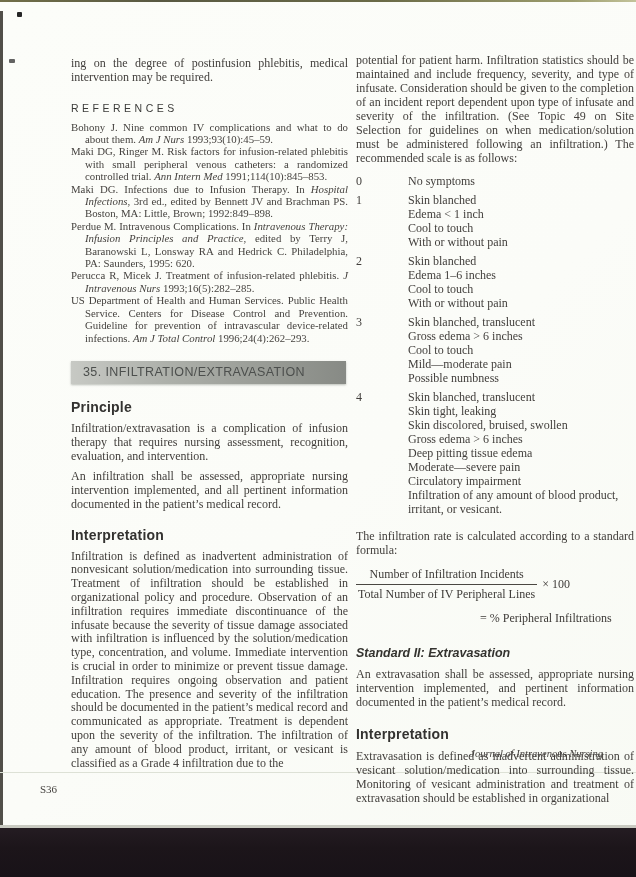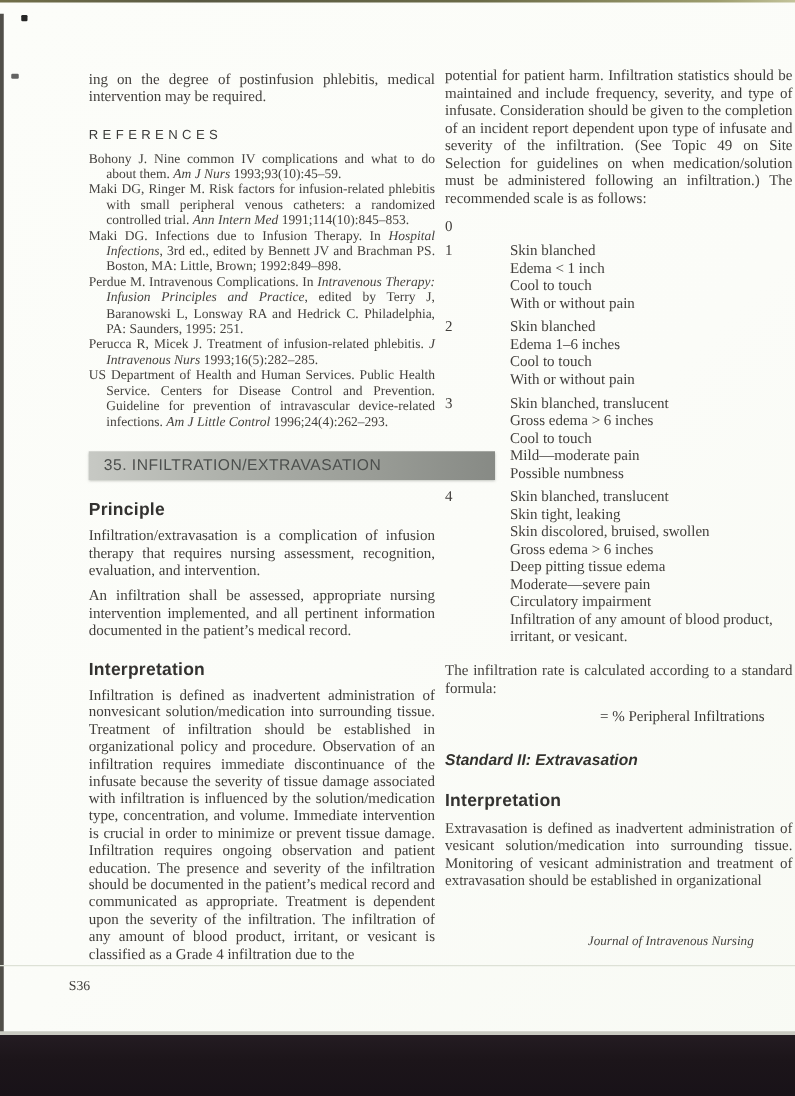--- a/index.html
+++ b/index.html
@@ -38,21 +38,21 @@
     margin-top:17px;font-family:"Liberation Sans", sans-serif;
     font-size:10.5px;font-weight:normal;letter-spacing:3.5px;color:#3b3b39;
   }
   .refs-list{margin-top:7px;}
   .reference-item{
     font-size:10.8px;line-height:12.4px;text-align:justify;
     padding-left:14px;text-indent:-14px;color:#45423f;
   }
 
   .section-bar{
-    margin-top:17px;width:325px;height:23px;line-height:23px;
+    margin-top:17px;width:275px;height:23px;line-height:23px;
     background:linear-gradient(90deg,#c7c9c4 0%,#adb0aa 35%,#999c96 70%,#878a85 100%);
     box-shadow:0 1px 2px rgba(120,125,118,.5);
     font-family:"Liberation Sans", sans-serif;font-size:12.5px;color:#4c4f4d;
     padding-left:12px;box-sizing:border-box;letter-spacing:.4px;
     white-space:nowrap;
   }
 
   h2.main-heading{
     margin:15px 0 0 0;font-family:"Liberation Sans", sans-serif;
     font-size:14px;font-weight:bold;color:#333230;letter-spacing:.2px;
@@ -74,21 +74,21 @@
 
   .formula-intro{margin-top:13px !important;}
   .formula{margin-top:10px;display:flex;align-items:center;font-size:12px;color:#3e3b38;}
   .frac{display:inline-block;text-align:center;}
   .frac-num{padding:0 6px 2px 6px;}
   .frac-den{border-top:1.2px solid #4a4742;padding:2px 2px 0 2px;}
   .frac-mult{margin-left:5px;white-space:nowrap;}
   .formula-result{margin-top:9px;margin-left:124px;font-size:12px;color:#3e3b38;}
 
   
-  .footer-left{position:absolute;left:55px;top:783px;font-size:11px;color:#45423f;}
+  .footer-left{position:absolute;left:40px;top:783px;font-size:11px;color:#45423f;}
   .footer-right{position:absolute;right:33px;top:748px;font-size:10.5px;font-style:italic;color:#45423f;}
 </style>
 </head>
 <body>
 
 <div class="page">
 
   <div class="scan-top-line"></div>
   <div class="scan-left-line"></div>
   <div class="speck1"></div>
@@ -99,23 +99,23 @@
 
   <div class="col col-left">
     <p class="body-text intro-par">ing on the degree of postinfusion phlebitis, medical intervention may be required.</p>
 
     <div class="refs-heading">REFERENCES</div>
 
     <div class="refs-list">
         <div class="reference-item"><span>Bohony J. Nine common IV complications and what to do about them. </span><i>Am J Nurs</i><span> 1993;93(10):45–59.</span></div>
         <div class="reference-item"><span>Maki DG, Ringer M. Risk factors for infusion-related phlebitis with small peripheral venous catheters: a randomized controlled trial. </span><i>Ann Intern Med</i><span> 1991;114(10):845–853.</span></div>
         <div class="reference-item"><span>Maki DG. Infections due to Infusion Therapy. In </span><i>Hospital Infections</i><span>, 3rd ed., edited by Bennett JV and Brachman PS. Boston, MA: Little, Brown; 1992:849–898.</span></div>
-        <div class="reference-item"><span>Perdue M. Intravenous Complications. In </span><i>Intravenous Therapy: Infusion Principles and Practice</i><span>, edited by Terry J, Baranowski L, Lonsway RA and Hedrick C. Philadelphia, PA: Saunders, 1995: 251.</span></div>
+        <div class="reference-item"><span>Perdue M. Intravenous Complications. In </span><i>Intravenous Therapy: Infusion Principles and Practice</i><span>, edited by Terry J, Baranowski L, Lonsway RA and Hedrick C. Philadelphia, PA: Saunders, 1995: 620.</span></div>
         <div class="reference-item"><span>Perucca R, Micek J. Treatment of infusion-related phlebitis. </span><i>J Intravenous Nurs</i><span> 1993;16(5):282–285.</span></div>
-        <div class="reference-item"><span>US Department of Health and Human Services. Public Health Service. Centers for Disease Control and Prevention. Guideline for prevention of intravascular device-related infections. </span><i>Am J Little Control</i><span> 1996;24(4):262–293.</span></div>
+        <div class="reference-item"><span>US Department of Health and Human Services. Public Health Service. Centers for Disease Control and Prevention. Guideline for prevention of intravascular device-related infections. </span><i>Am J Total Control</i><span> 1996;24(4):262–293.</span></div>
       </div>
 
     <div class="section-bar">
       <span>35. INFILTRATION/EXTRAVASATION</span>
     </div>
 
     <h2 class="main-heading">Principle</h2>
     <p class="body-text after-heading">Infiltration/extravasation is a complication of infusion therapy that requires nursing assessment, recognition, evaluation, and intervention.</p>
 
     <p class="body-text after-heading">An infiltration shall be assessed, appropriate nursing intervention implemented, and all pertinent information documented in the patient’s medical record.</p>
@@ -124,20 +124,23 @@
     <p class="body-text after-heading">Infiltration is defined as inadvertent administration of nonvesicant solution/medication into surrounding tissue. Treatment of infiltration should be established in organizational policy and procedure. Observation of an infiltration requires immediate discontinuance of the infusate because the severity of tissue damage associated with infiltration is influenced by the solution/medication type, concentration, and volume. Immediate intervention is crucial in order to minimize or prevent tissue damage. Infiltration requires ongoing observation and patient education. The presence and severity of the infiltration should be documented in the patient’s medical record and communicated as appropriate. Treatment is dependent upon the severity of the infiltration. The infiltration of any amount of blood product, irritant, or vesicant is classified as a Grade 4 infiltration due to the</p>
   </div>
 
   <div class="col col-right">
     <p class="body-text right-top">potential for patient harm. Infiltration statistics should be maintained and include frequency, severity, and type of infusate. Consideration should be given to the completion of an incident report dependent upon type of infusate and severity of the infiltration. (See Topic 49 on Site Selection for guidelines on when medication/solution must be administered following an infiltration.) The recommended scale is as follows:</p>
 
     <div class="scale-table">
       <div>
           <div class="scale-row">
             <div class="grade-cell">0</div>
+            <div class="criteria-cell">
+              <div>No symptoms</div>
+            </div>
           </div>
           <div class="scale-row">
             <div class="grade-cell">1</div>
             <div class="criteria-cell">
               <div>Skin blanched</div>
               <div>Edema &lt; 1 inch</div>
               <div>Cool to touch</div>
               <div>With or without pain</div>
             </div>
           </div>
@@ -171,23 +174,31 @@
               <div>Moderate—severe pain</div>
               <div>Circulatory impairment</div>
               <div>Infiltration of any amount of blood product, irritant, or vesicant.</div>
             </div>
           </div>
         </div>
     </div>
 
     <p class="body-text formula-intro">The infiltration rate is calculated according to a standard formula:</p>
 
+    <div class="formula">
+      <div class="frac">
+        <div class="frac-num">Number of Infiltration Incidents</div>
+        <div class="frac-den">Total Number of IV Peripheral Lines</div>
+      </div>
+      <div class="frac-mult">× 100</div>
+    </div>
     <div class="formula-result">= % Peripheral Infiltrations</div>
 
     <h3 class="standard-heading" style="margin-top:20px;">Standard II: Extravasation</h3>
+    <p class="body-text after-heading">An extravasation shall be assessed, appropriate nursing intervention implemented, and pertinent information documented in the patient’s medical record.</p>
 
     <h2 class="main-heading" style="margin-top:17px;">Interpretation</h2>
     <p class="body-text after-heading">Extravasation is defined as inadvertent administration of vesicant solution/medication into surrounding tissue. Monitoring of vesicant administration and treatment of extravasation should be established in organizational</p>
   </div>
 
   <div class="footer-left">S36</div>
   <div class="footer-right">Journal of Intravenous Nursing</div>
 </div>
 
 </body></html>

